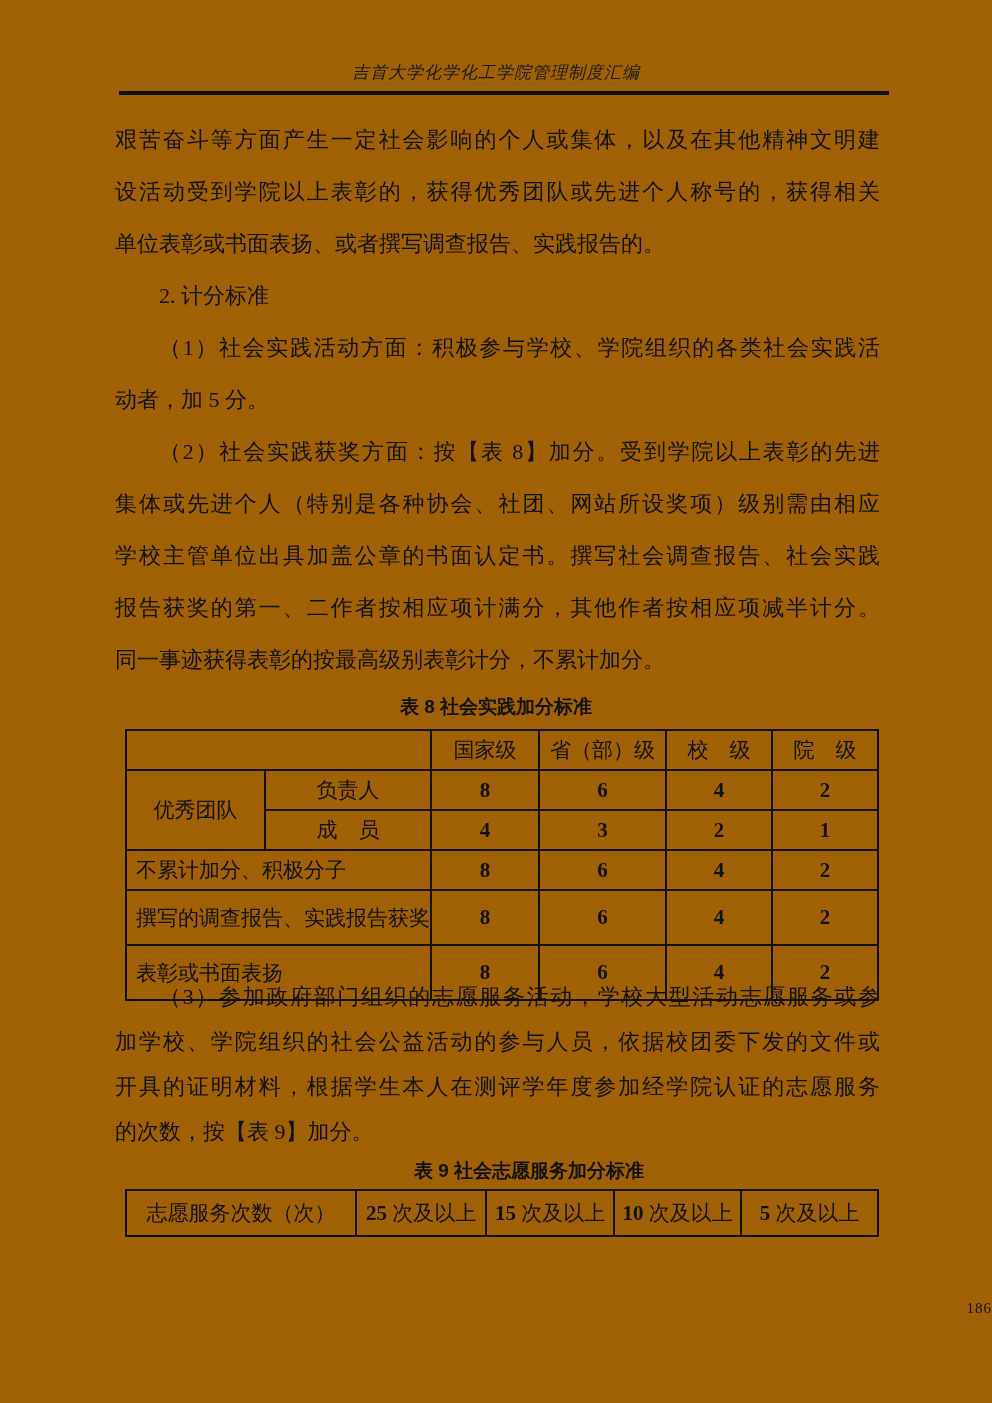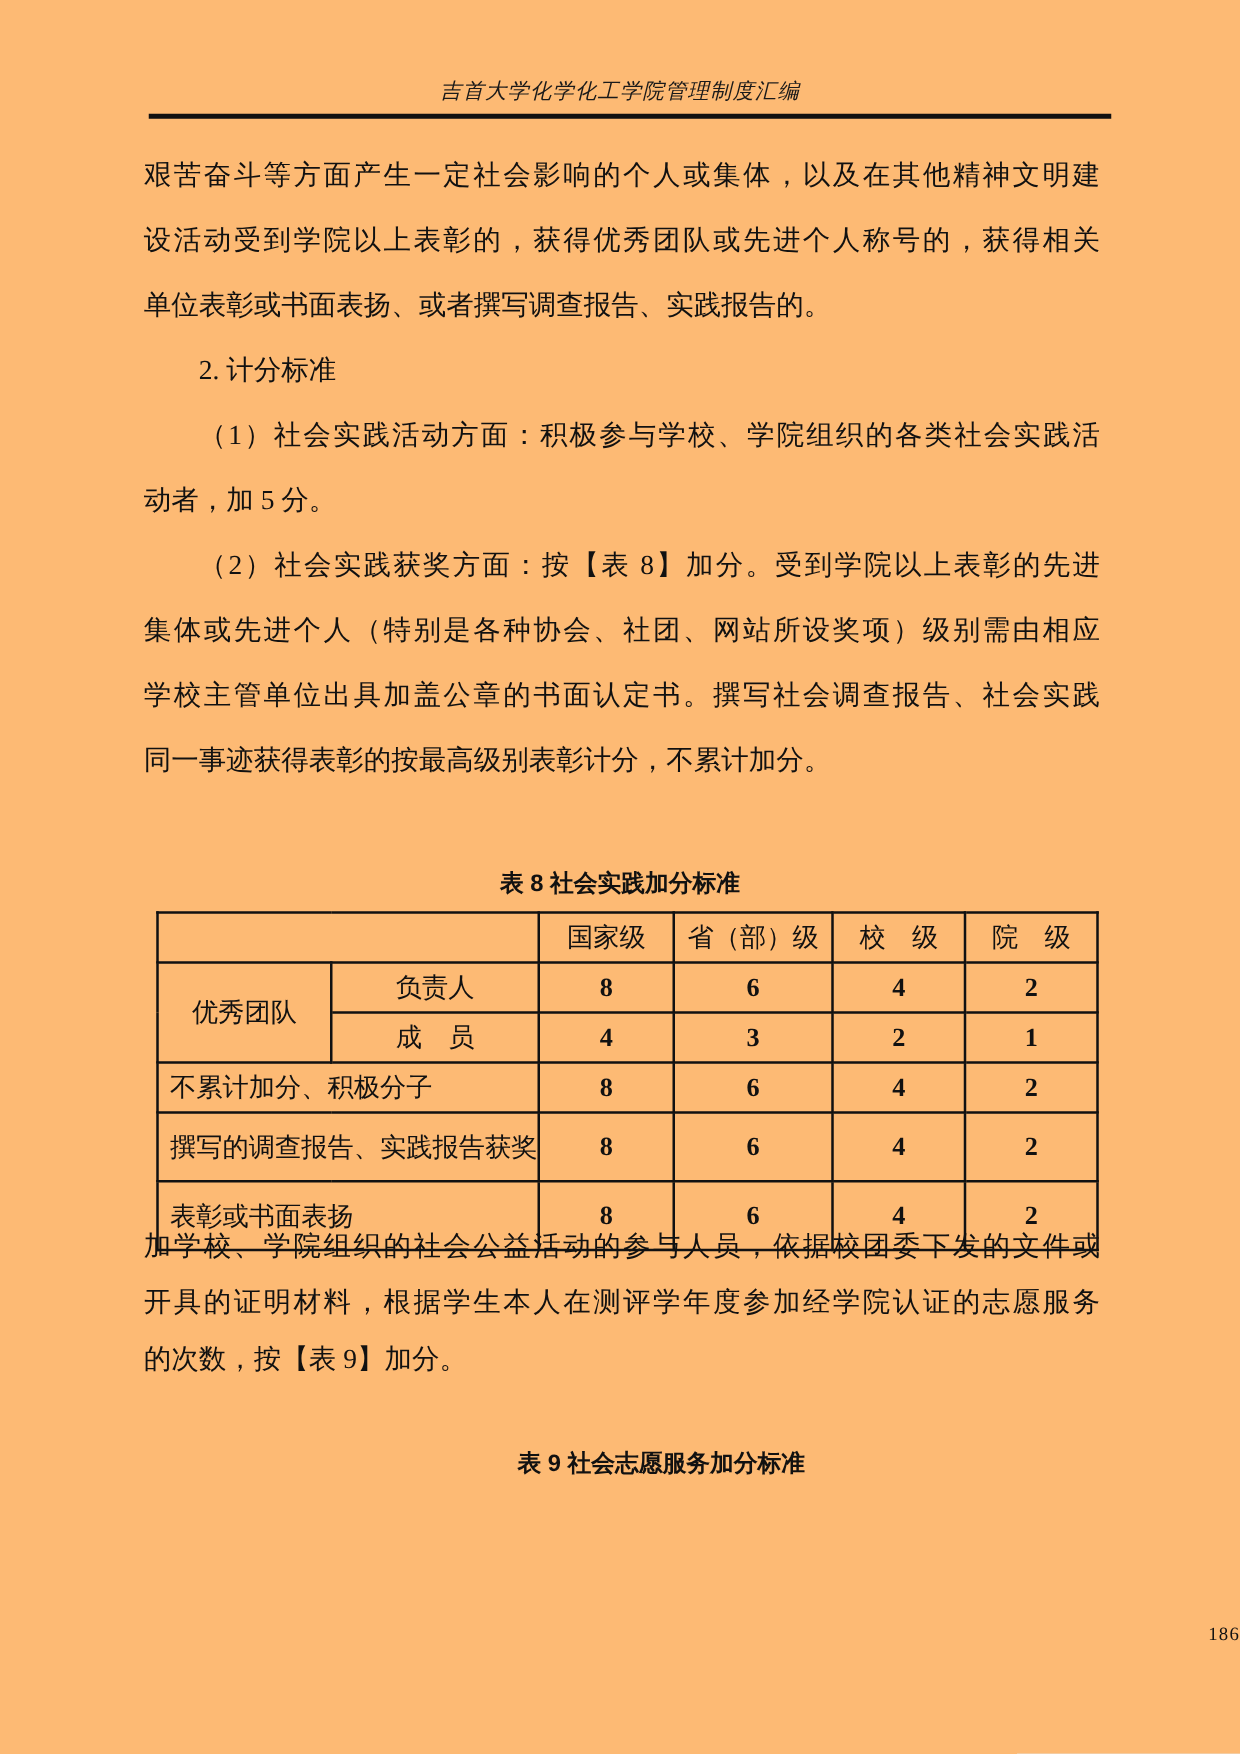--- a/index.html
+++ b/index.html
@@ -1,21 +1,21 @@
 <!DOCTYPE html>
 <html><head>
 <meta charset="utf-8">
 <style>
   html, body { margin: 0; padding: 0; background: #e8e8e8; }
   .page {
     position: relative;
     width: 992px;
     height: 1403px;
     margin: 0 auto;
-    background: #fdba74;
+    background: #a16207;
     font-family: "Liberation Serif", "DejaVu Serif", serif;
     color: #111111;
     overflow: hidden;
   }
 
   
   .header-title {
     position: absolute;
     top: 61px; left: 0;
     width: 100%;
@@ -108,20 +108,21 @@
   <div class="body-block" id="paras-a">
     <div class="bline just">艰苦奋斗等方面产生一定社会影响的个人或集体，以及在其他精神文明建</div>
     <div class="bline just">设活动受到学院以上表彰的，获得优秀团队或先进个人称号的，获得相关</div>
     <div class="bline">单位表彰或书面表扬、或者撰写调查报告、实践报告的。</div>
     <div class="bline ind">2. 计分标准</div>
     <div class="bline ind just">（1）社会实践活动方面：积极参与学校、学院组织的各类社会实践活</div>
     <div class="bline">动者，加 5 分。</div>
     <div class="bline ind just">（2）社会实践获奖方面：按【表 8】加分。受到学院以上表彰的先进</div>
     <div class="bline just">集体或先进个人（特别是各种协会、社团、网站所设奖项）级别需由相应</div>
     <div class="bline just">学校主管单位出具加盖公章的书面认定书。撰写社会调查报告、社会实践</div>
+    <div class="bline just">报告获奖的第一、二作者按相应项计满分，其他作者按相应项减半计分。</div>
     <div class="bline">同一事迹获得表彰的按最高级别表彰计分，不累计加分。</div>
   </div>
 
   <div class="tcaption" id="caption8">表 8  社会实践加分标准</div>
 
   <table id="table8">
     <colgroup>
       <col style="width:139px">
         <col style="width:166px">
         <col style="width:108px">
@@ -170,34 +171,42 @@
       <td colspan="2" class="rowlabel">表彰或书面表扬</td>
       <td class="num">8</td>
       <td class="num">6</td>
       <td class="num">4</td>
       <td class="num">2</td>
     </tr>
   </tbody>
     </table>
 
   <div class="body-block" id="paras-c">
+    <div class="bline tight ind just">（3）参加政府部门组织的志愿服务活动，学校大型活动志愿服务或参</div>
     <div class="bline tight just">加学校、学院组织的社会公益活动的参与人员，依据校团委下发的文件或</div>
     <div class="bline tight just">开具的证明材料，根据学生本人在测评学年度参加经学院认证的志愿服务</div>
     <div class="bline tight">的次数，按【表 9】加分。</div>
   </div>
 
   <div class="tcaption" id="caption9">表 9  社会志愿服务加分标准</div>
 
   <table id="table9">
     <colgroup>
       <col style="width:230px">
         <col style="width:130px">
         <col style="width:128px">
       <col style="width:127px">
         <col style="width:137px">
     </colgroup>
     <tbody>
+        <tr>
+      <td>志愿服务次数（次）</td>
+      <td><span class="b">25</span><span> 次及以上</span></td>
+      <td><span class="b">15</span><span> 次及以上</span></td>
+      <td><span class="b">10</span><span> 次及以上</span></td>
+      <td><span class="b">5</span><span> 次及以上</span></td>
+    </tr>
   </tbody>
     </table>
 
   <div class="page-number">186</div>
 
 </div>
 
 </body></html>

